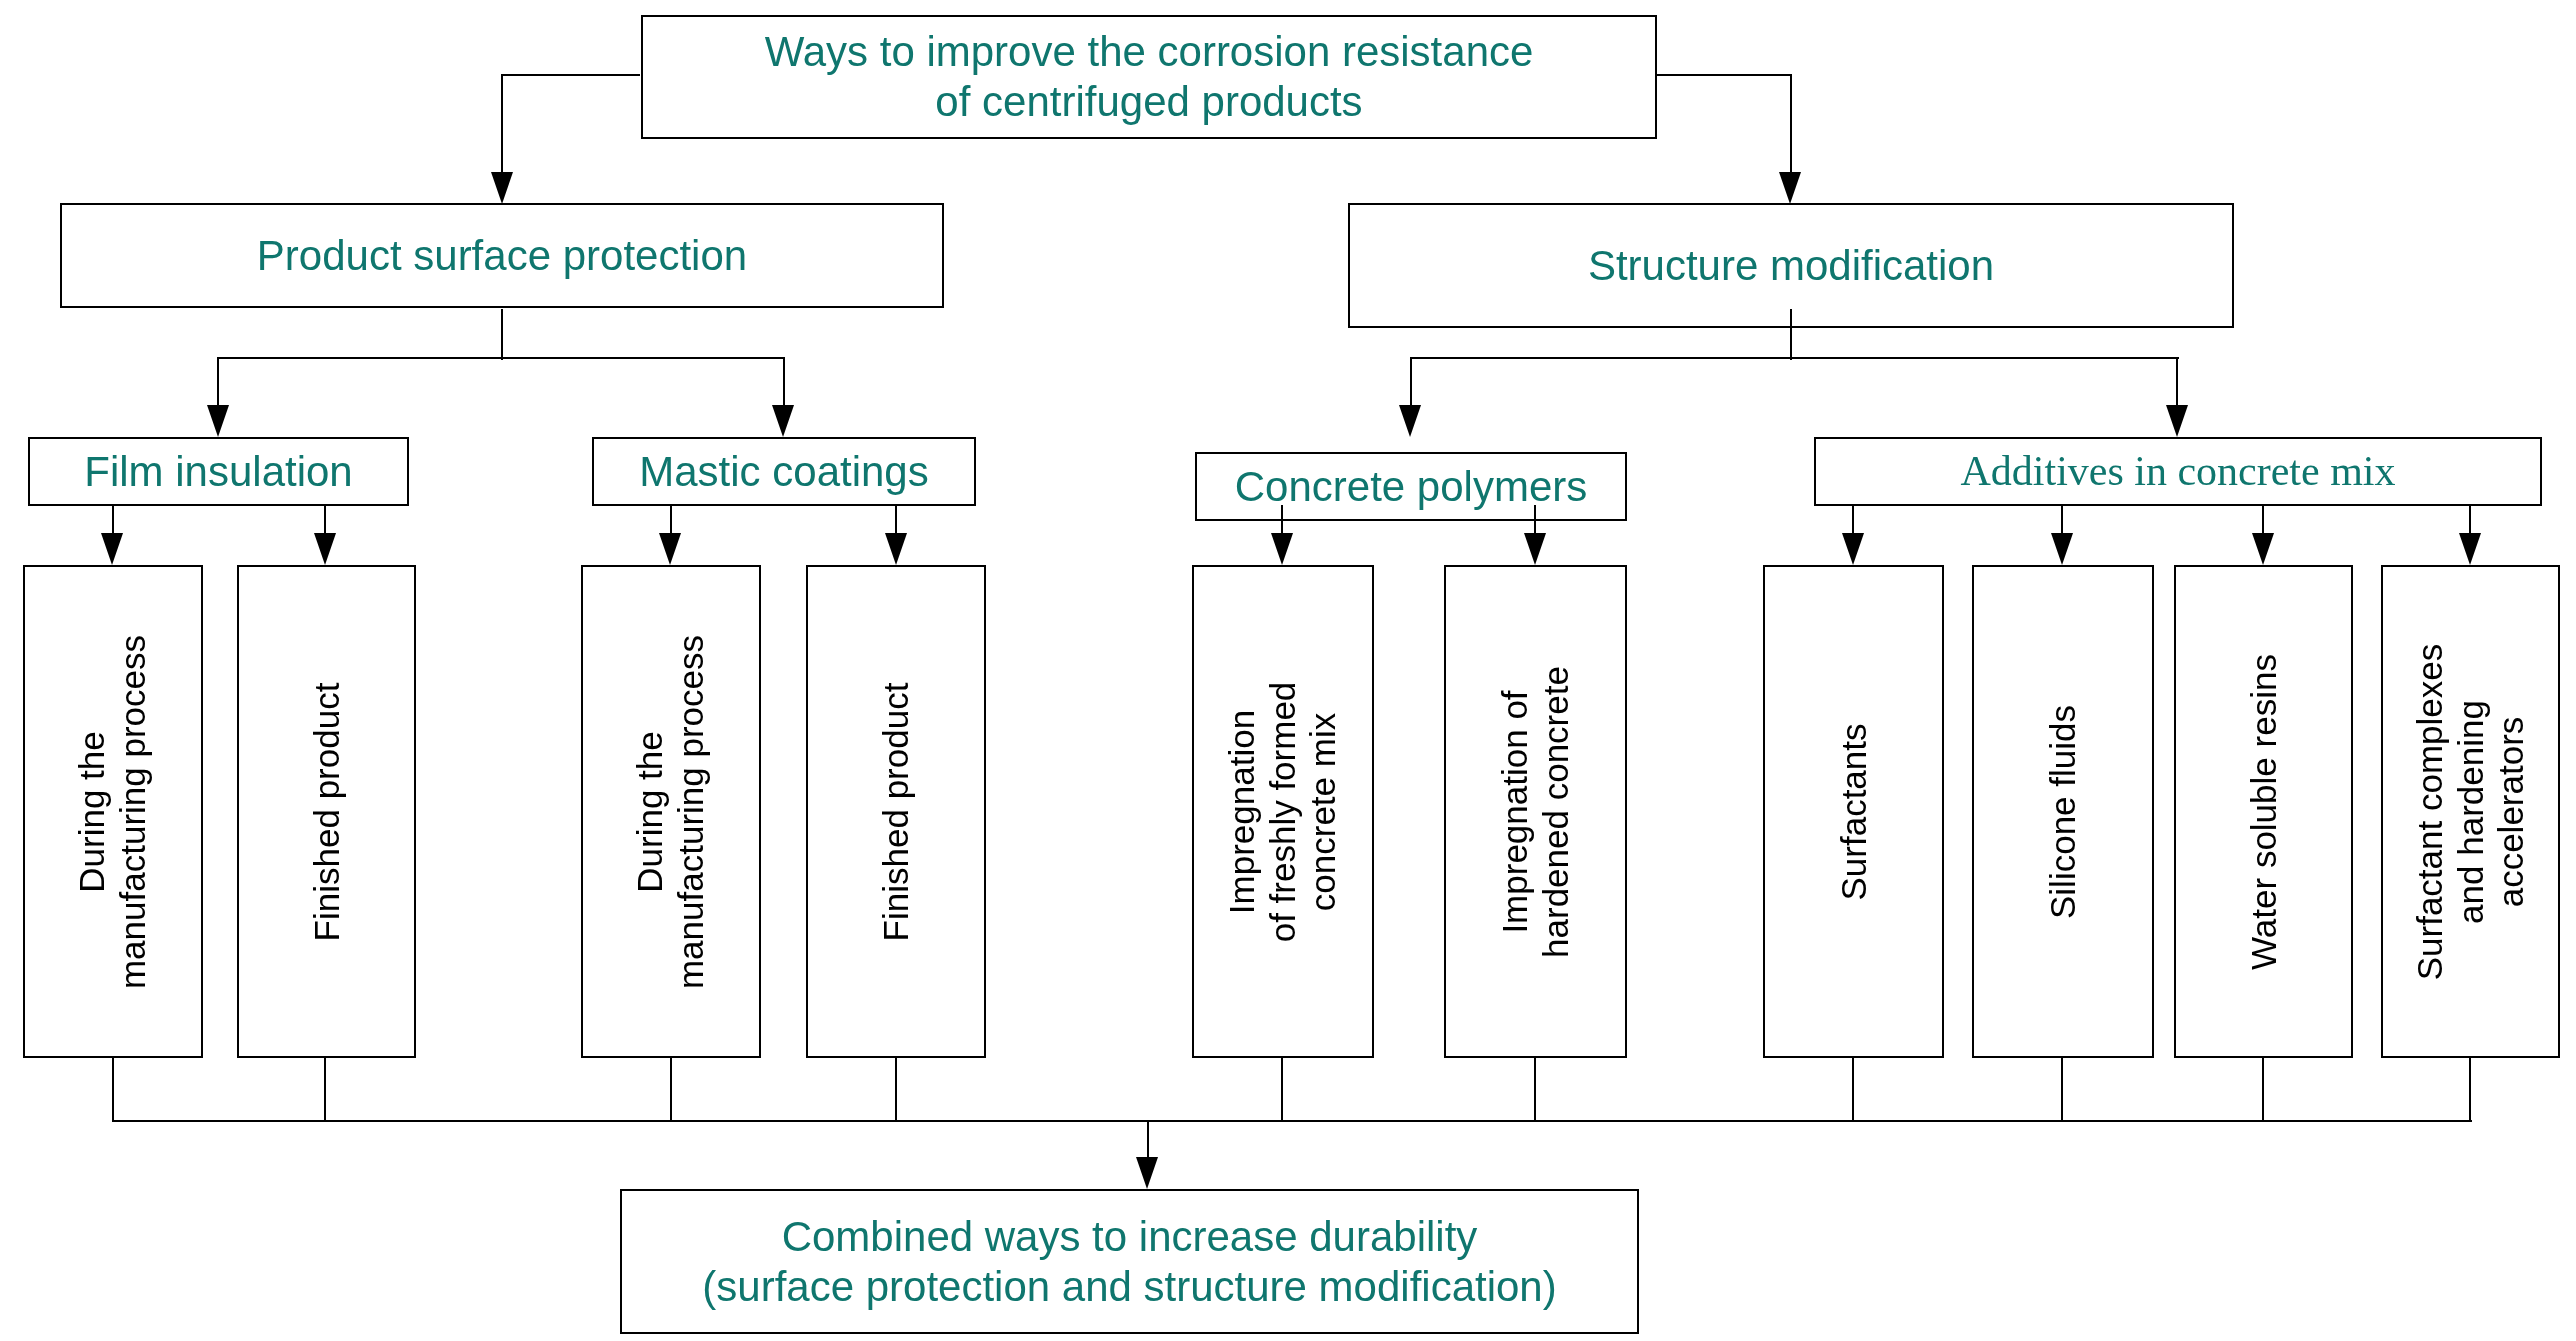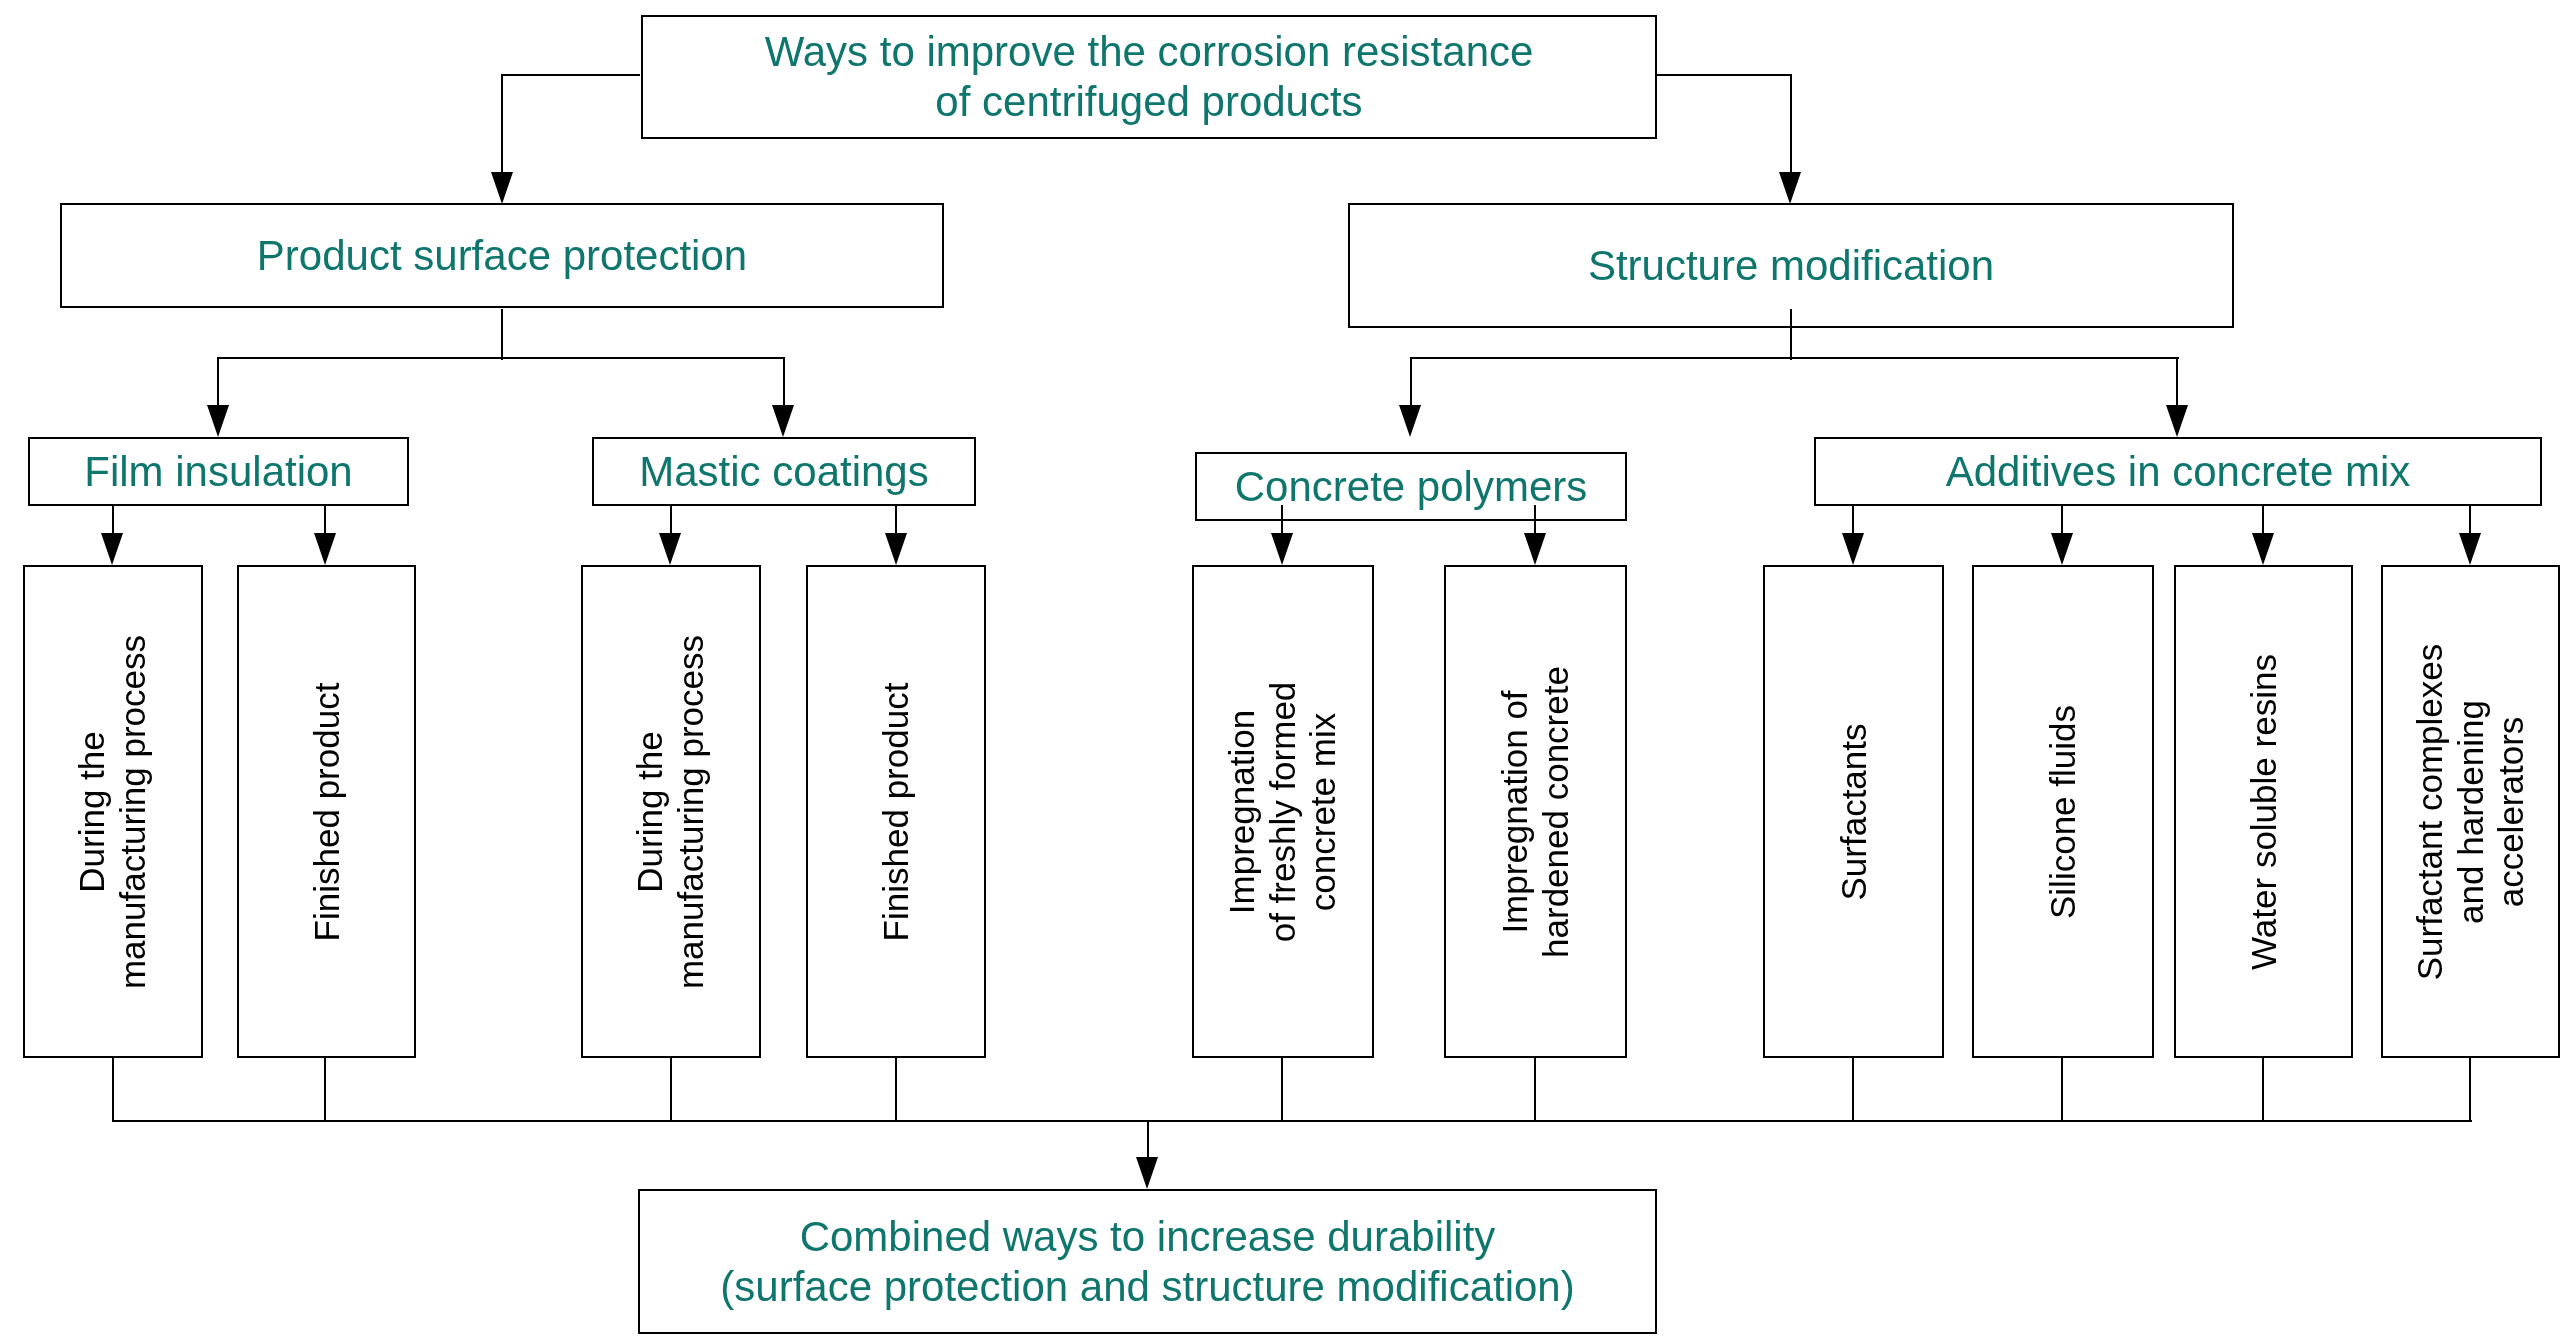--- a/index.html
+++ b/index.html
@@ -80,21 +80,21 @@
 
   <div class="box" style="left:28px; top:437px; width:381px; height:69px;">
     <span class="label">Film insulation</span>
   </div>
   <div class="box" style="left:592px; top:437px; width:384px; height:69px;">
     <span class="label">Mastic coatings</span>
   </div>
   <div class="box" style="left:1195px; top:452px; width:432px; height:69px;">
     <span class="label">Concrete polymers</span>
   </div>
-  <div class="box" style="left:1814px; top:437px; width:728px; height:69px;">
+  <div class="box" style="left:1814px; top:437px; width:728px; height:69px;font-family:Liberation Serif, serif;">
     <span class="label">Additives in concrete mix</span>
   </div>
 
   <div class="box tall" style="left:23px; top:565px; width:180px; height:493px;">
     <span class="vlabel">During the
 manufacturing process</span>
   </div>
   <div class="box tall" style="left:237px; top:565px; width:179px; height:493px;">
     <span class="vlabel">Finished product</span>
   </div>
@@ -122,21 +122,21 @@
   </div>
   <div class="box tall" style="left:2174px; top:565px; width:179px; height:493px;">
     <span class="vlabel">Water soluble resins</span>
   </div>
   <div class="box tall" style="left:2381px; top:565px; width:179px; height:493px;">
     <span class="vlabel">Surfactant complexes
 and hardening
 accelerators</span>
   </div>
 
-  <div class="box" style="left:638px; top:1189px; width:1019px; height:145px;">
+  <div class="box" style="left:620px; top:1189px; width:1019px; height:145px;">
     <span class="label">Combined ways to increase durability
 (surface protection and structure modification)</span>
   </div>
 
   <div class="hline" style="left:501px; top:74px; width:139px;"></div>
   <div class="hline" style="left:1657px; top:74px; width:135px;"></div>
   <div class="vline" style="left:501px; top:74px; height:98px;"></div>
   <div class="vline" style="left:1790px; top:74px; height:98px;"></div>
   <div class="arrow" style="left:491px; top:172px;"></div>
   <div class="arrow" style="left:1779px; top:172px;"></div>

